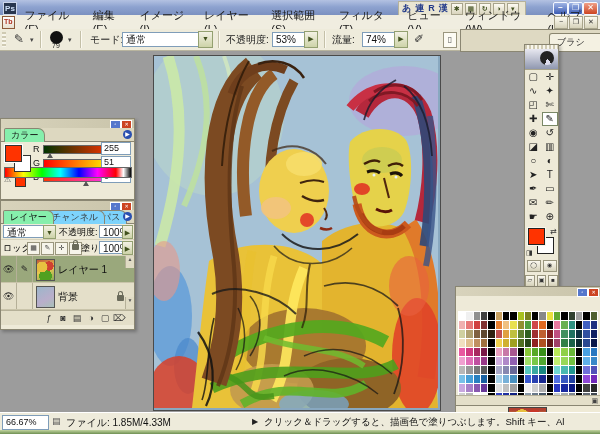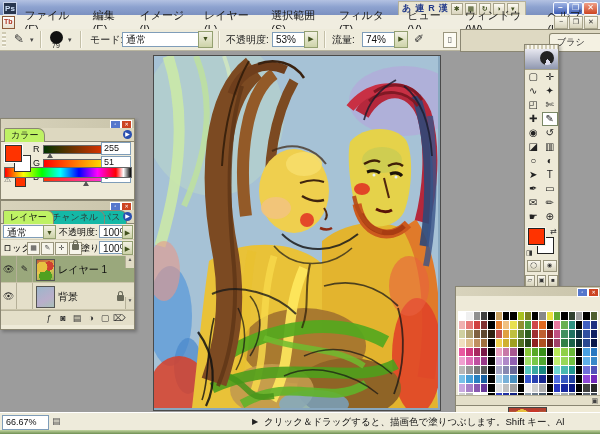--- a/index.html
+++ b/index.html
@@ -50,23 +50,23 @@
   
   #canvas-frame{left:153px;top:55px;width:286px;height:354px;background:#88a8c0;border:1px solid #4a4a4a;}
   
   .palette{background:#eeead8;border:1px solid #8a8672;box-shadow:2px 2px 3px rgba(0,0,0,.25);}
   .mini-titlebar{height:9px;background:linear-gradient(90deg,#d8d3bc,#c9c4aa);position:relative;}
   .mini-btn{position:absolute;top:1px;width:9px;height:7px;border:1px solid #fff;
     font-size:5px;line-height:6px;text-align:center;color:#fff;}
   .mini-btn.blue{background:#5577cc;}
   .mini-btn.red{background:#cc4422;}
   .tab-row{height:13px;position:relative;border-bottom:1px solid #8a8672;background:#ddd8c0;}
-  .ptab{position:absolute;top:0;height:13px;background:#bef264;border:1px solid #8a8672;border-bottom:none;
+  .ptab{position:absolute;top:0;height:13px;background:#86efac;border:1px solid #8a8672;border-bottom:none;
     font-size:9px;line-height:12px;padding:0 6px;color:#111;white-space:nowrap;border-radius:2px 7px 0 0;}
-  .ptab.inactive{background:#14b8a6;color:#333;}
+  .ptab.inactive{background:#7dd3fc;color:#333;}
   .circle-menu{position:absolute;right:2px;top:2px;width:9px;height:9px;border-radius:50%;
     background:#2a50b0;color:#fff;font-size:6px;line-height:9px;text-align:center;}
   
   #color-panel{left:0;top:118px;width:133px;height:80px;}
   .chan-row{position:relative;height:14px;}
   .chan-label{position:absolute;left:0;top:2px;font-size:9px;color:#111;}
   .chan-slider{position:absolute;left:10px;top:3px;width:68px;height:7px;border:1px solid #666;}
   .chan-box{position:absolute;right:1px;top:0;width:26px;height:11px;background:#fff;
     border:1px solid #7f9db9;font-size:9px;line-height:11px;padding-left:2px;color:#111;}
   .tri{position:absolute;width:0;height:0;border-left:3px solid transparent;border-right:3px solid transparent;
@@ -640,19 +640,20 @@
     </div>
   </div>
 
   <div class="abs" id="nav-panel">
     <div id="nav-thumb"></div>
   </div>
 
   <div class="abs" id="statusbar">
     <div class="abs" id="zoom-box">66.67%</div>
     <div class="abs" style="left:52px;top:3px;font-size:9px;color:#555;">▤</div>
+    <div class="abs" style="left:66px;top:3px;font-size:10px;">ファイル: 1.85M/4.33M</div>
     <div class="abs hint-arrow" style="left:252px;top:4px;">▶</div>
     <div class="abs" style="left:264px;top:3px;width:300px;font-size:9.5px;white-space:nowrap;overflow:hidden;">クリック＆ドラッグすると、描画色で塗りつぶします。Shift キー、Alt キー、Ctrl キーで機能拡張。</div>
   </div>
 
   <div class="abs" id="taskbar"></div>
 
 </div>
 
 </body></html>

